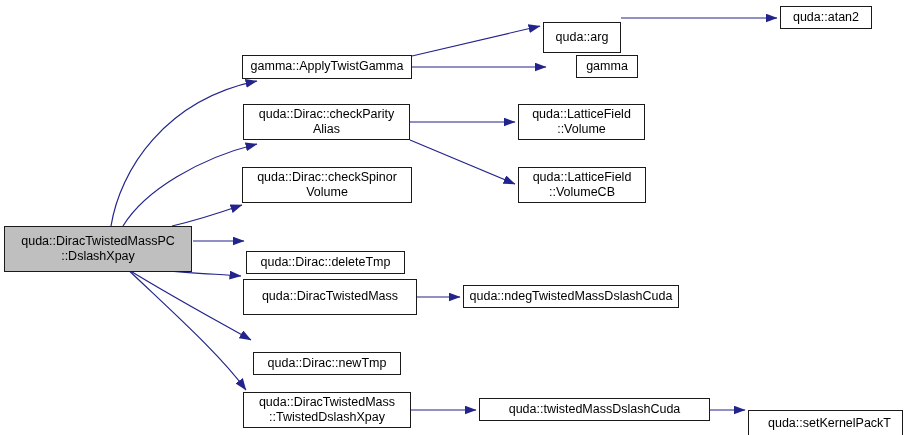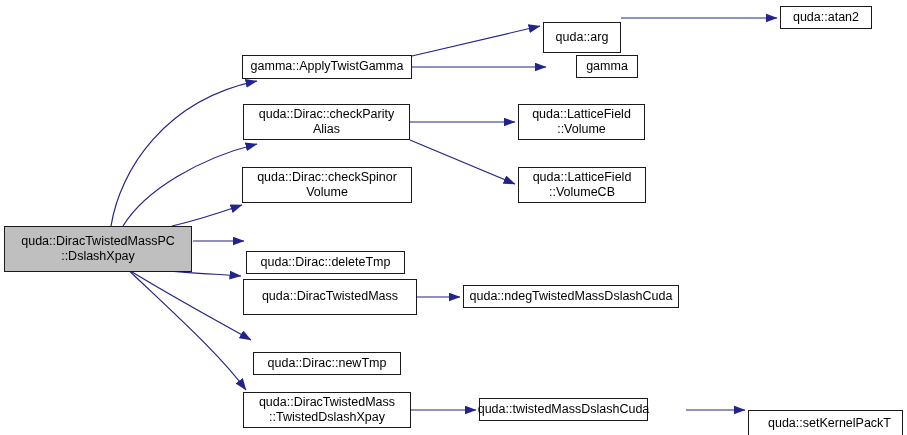--- a/index.html
+++ b/index.html
@@ -114,21 +114,21 @@
 
   <div class="node" style="left:253px; top:334px; width:148px; height:23px;margin-top:18px;">
     <span>quda::Dirac::newTmp</span>
   </div>
 
   <div class="node" style="left:243px; top:392px; width:168px; height:36px;">
     <span>quda::DiracTwistedMass</span>
     <span>::TwistedDslashXpay</span>
   </div>
 
-  <div class="node" style="left:479px; top:398px; width:169px; height:23px;">
+  <div class="node" style="left:479px; top:398px; width:231px; height:23px;">
     <span>quda::twistedMassDslashCuda</span>
   </div>
 
   <div class="node" style="left:748px; top:410px; width:155px; height:28px;padding-left:8px;">
     <span>quda::setKernelPackT</span>
   </div>
 
 </div>
 
 </body></html>

